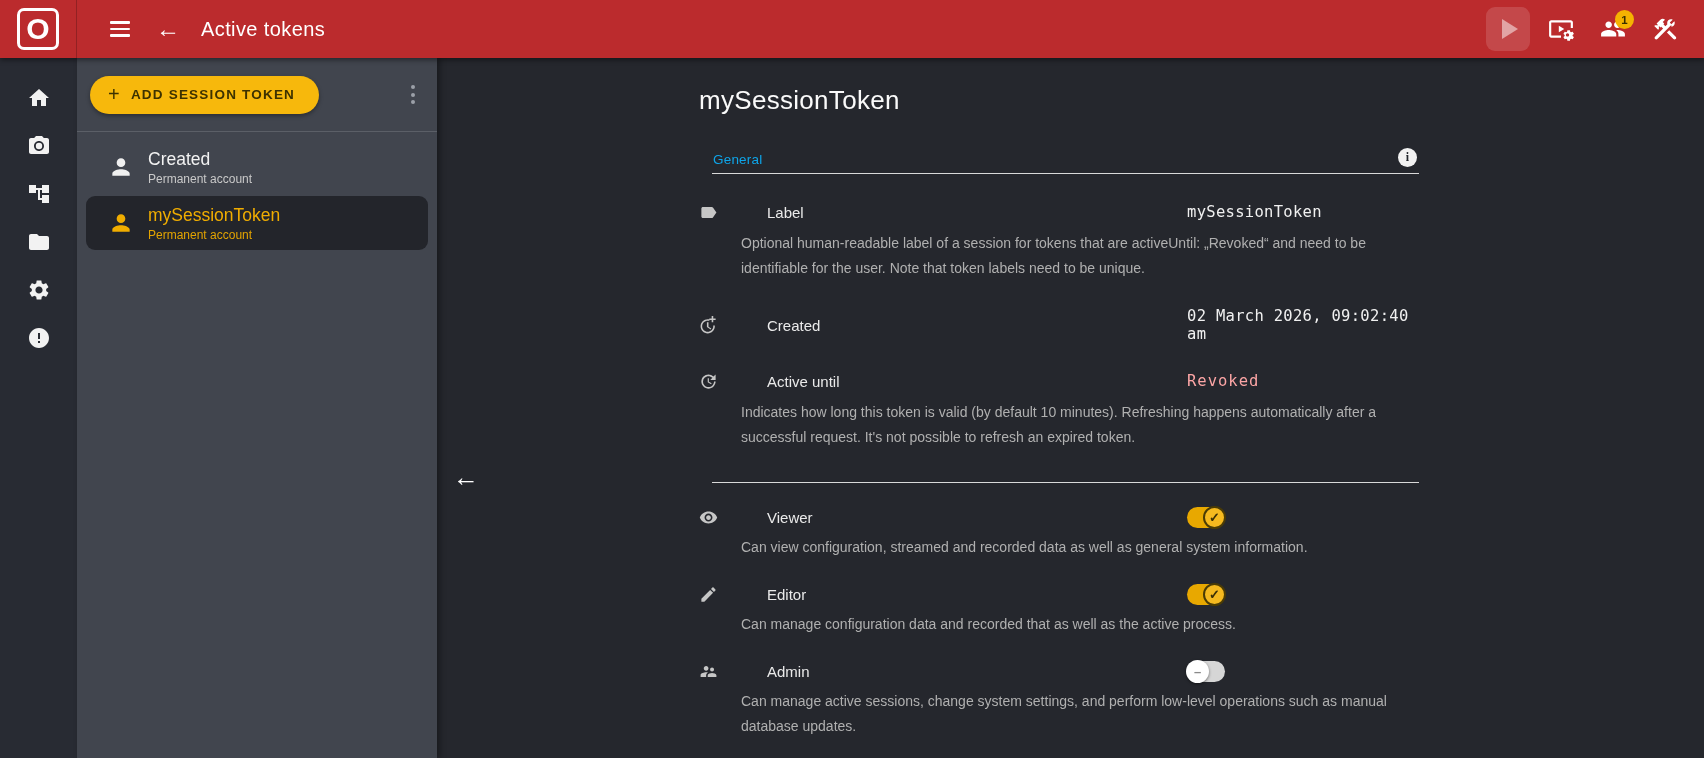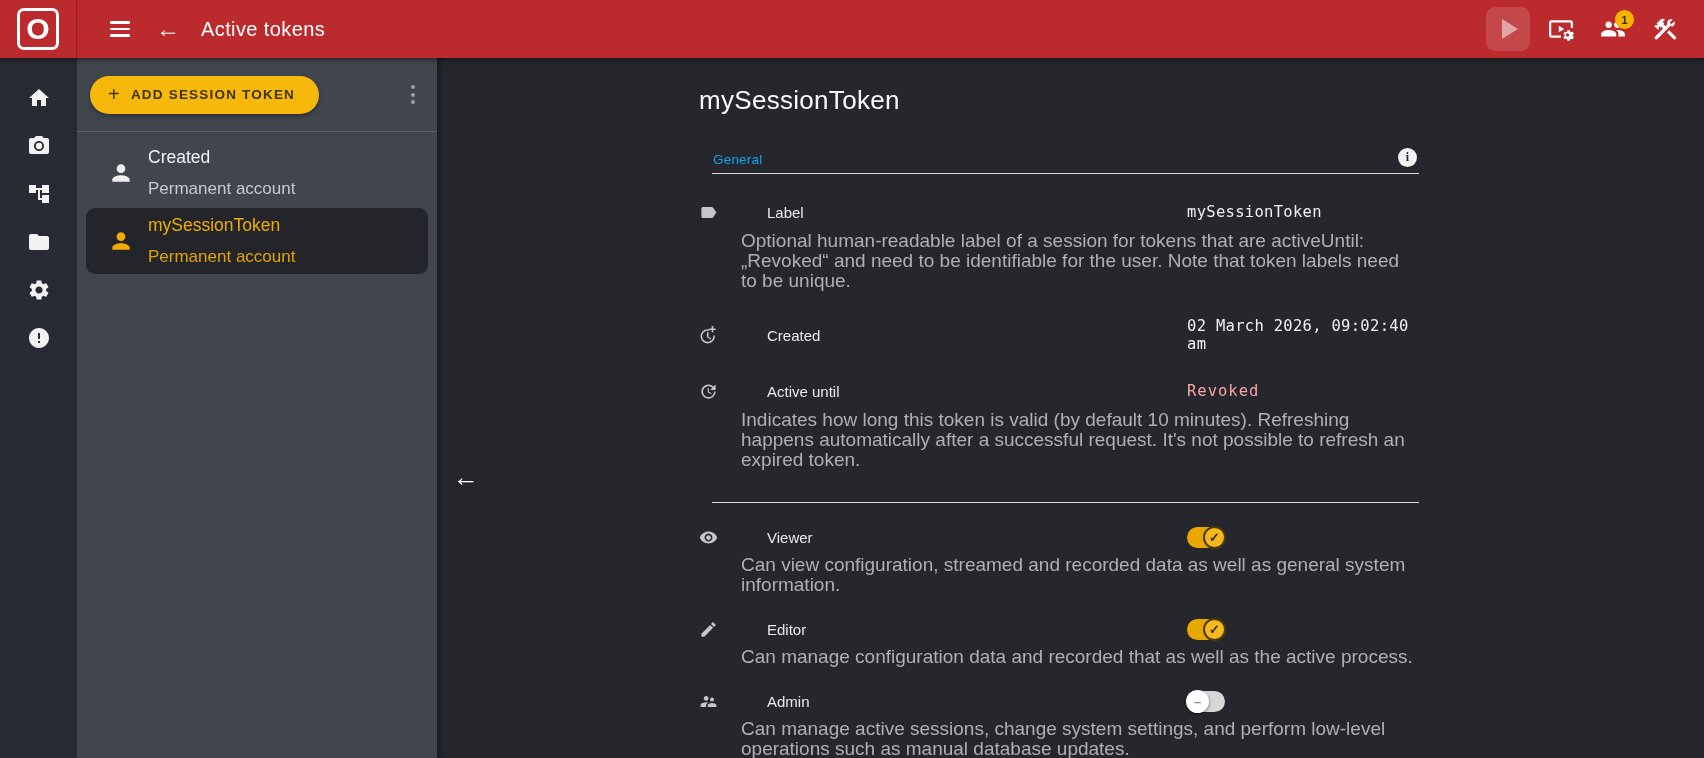--- a/index.html
+++ b/index.html
@@ -79,21 +79,21 @@
   .kebab { margin-left:auto; display:flex; flex-direction:column; gap:3.5px; padding:8px 10px; cursor:pointer; }
   .kebab i { width:4px; height:4px; border-radius:50%; background:#9ba0a8; display:block; }
   .panel-divider { height:1px; background:rgba(255,255,255,.14); }
   .account-list { padding:6px 0; }
   .account-item {
     display:flex; align-items:center; gap:14px; margin:2px 9px; padding:7px 10px 7px 22px;
     border-radius:9px; cursor:pointer; min-height:54px;
   }
   .account-item svg { width:26px; height:26px; fill:#f0f0f0; flex:0 0 26px; }
   .acct-name { font-size:17.5px; color:#f2f2f2; }
-  .acct-sub { font-size:17px; color:#c9c9c9; margin-top:11px; }
+  .acct-sub { font-size:12px; color:#c9c9c9; margin-top:2px; }
   .account-item.selected { background:#23252b; }
   .account-item.selected svg { fill:#f0ad00; }
   .account-item.selected .acct-name { color:#f0ad00; }
   .account-item.selected .acct-sub { color:#e3a400; }
 
   
   .main { flex:1; position:relative; background:#25272d; overflow:hidden; }
   .collapse-arrow {
     position:absolute; left:16px; top:406px; font-size:26px; color:#fff; cursor:pointer; line-height:1;
   }
@@ -115,21 +115,21 @@
   .row { margin-top:26px; }
   .row-head { display:grid; grid-template-columns:40px 448px 1fr; align-items:center; min-height:24px; }
   .row-head .ricon { display:flex; align-items:center; }
   .row-head .ricon svg { width:19px; height:19px; fill:#c6c6c6; }
   .row-label { font-size:15px; color:#eaeaea;margin-left:28px; }
   .row-value {
     font-family:"DejaVu Sans Mono", monospace; font-size:15.5px; color:#f0f0f0; letter-spacing:.3px;
   }
   .row-value.muted { color:#fca5a5; letter-spacing:1px; }
   .row-desc {
-    margin:7px 4px 0 42px; max-width:676px; font-size:19px; line-height:20px; color:#b0b0b0;
+    margin:7px 4px 0 42px; max-width:676px; font-size:14px; line-height:25px; color:#b0b0b0;
   }
 
   
   .toggle { width:38px; height:21px; border-radius:11px; position:relative; cursor:pointer; display:inline-block; }
   .toggle.on { background:#e8a800; }
   .toggle.on .knob {
     position:absolute; right:-1px; top:-1px; width:23px; height:23px; border-radius:50%;
     background:#f5b91f; border:2px solid #4a3b05; display:flex; align-items:center; justify-content:center;
     font-size:13px; font-weight:bold; color:#3c3005;
   }

